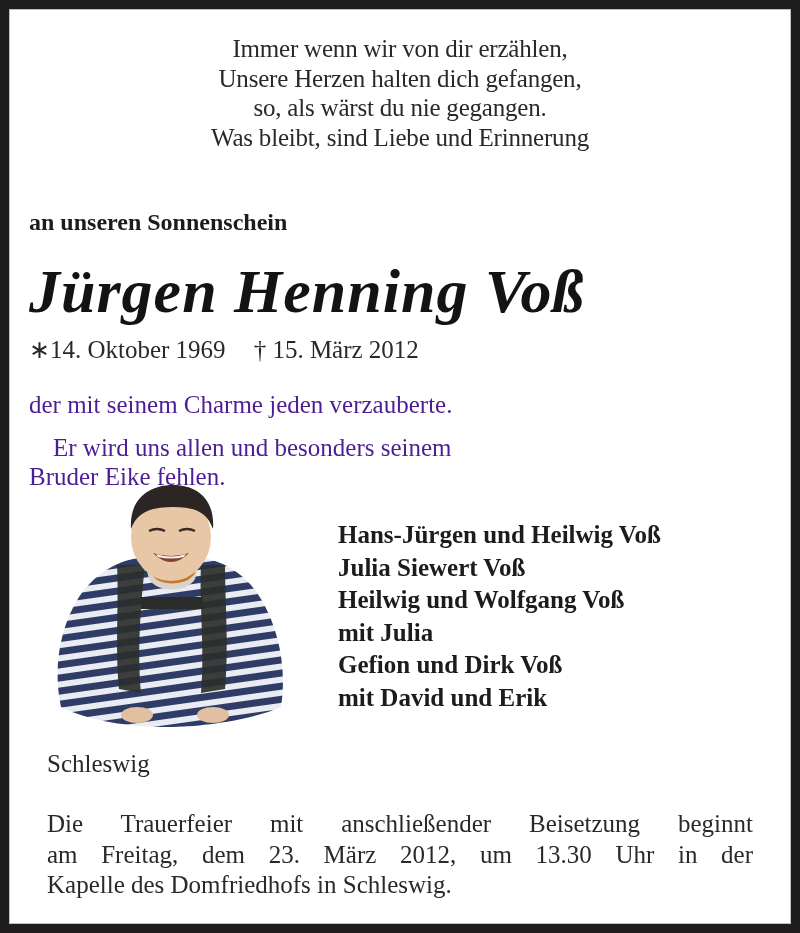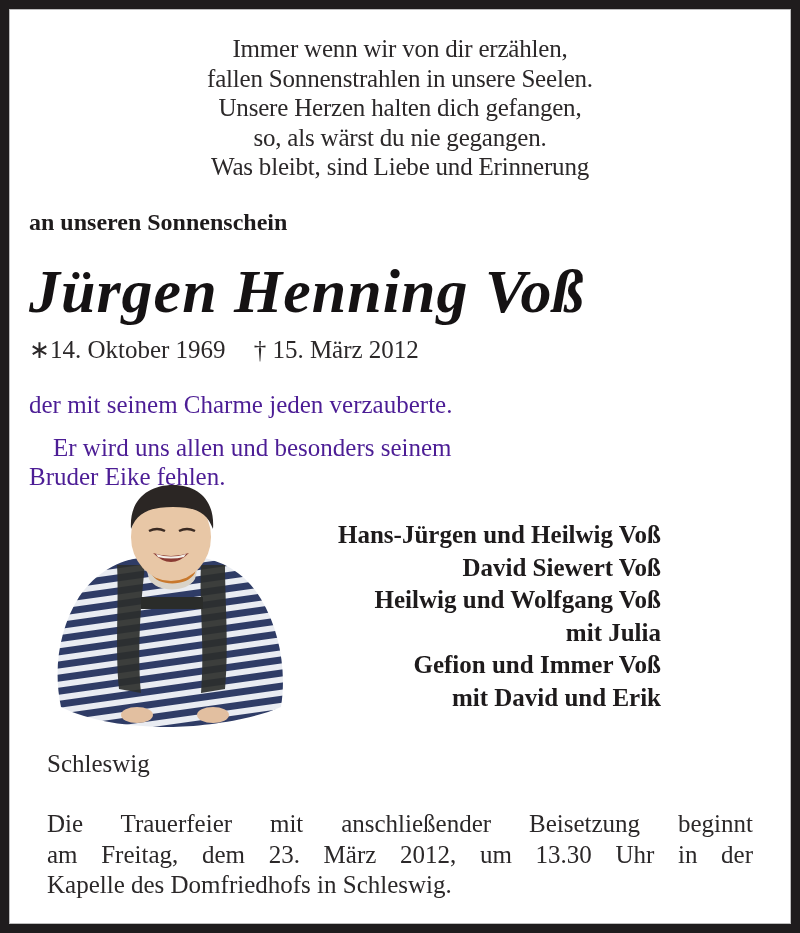--- a/index.html
+++ b/index.html
@@ -87,21 +87,21 @@
     .mourners {
       position: absolute;
       left: 329px;
       top: 510px;
       font-family: "Liberation Serif", serif;
       font-weight: bold;
       font-size: 25px;
       line-height: 32.5px;
       color: #1e1b1c;
     }
-    .mourners div { white-space: nowrap; text-align: right; }
+    .mourners div { white-space: nowrap; }
 
     .place {
       left: 38px;
       top: 741px;
       font-family: "Liberation Serif", serif;
       font-size: 25px;
       color: #2b2829;
     }
 
     .funeral {
@@ -121,21 +121,20 @@
     }
     .funeral .last { white-space: nowrap; }
   </style>
 </head>
 <body>
 
 <div class="frame">
 
   <div class="poem">
     <div>Immer wenn wir von dir erzählen,</div>
-    <div>fallen Sonnenstrahlen in unsere Seelen.</div>
     <div>Unsere Herzen halten dich gefangen,</div>
     <div>so, als wärst du nie gegangen.</div>
     <div>Was bleibt, sind Liebe und Erinnerung</div>
   </div>
 
   <div class="abs center dedication">an unseren Sonnenschein</div>
 
   <div class="abs center name">Jürgen Henning Voß</div>
 
   <div class="abs center dates">
@@ -180,24 +179,24 @@
       <path d="M104,74 q18,18 36,0 q-18,6 -36,0 Z" fill="#8a3b33"></path>
       <path d="M107,75 q15,5 30,0 l-2,3 q-13,3 -26,0 Z" fill="#f4efe8"></path>
 
       <ellipse cx="88" cy="236" rx="16" ry="8" fill="#e2bfa0"></ellipse>
       <ellipse cx="164" cy="236" rx="16" ry="8" fill="#e2bfa0"></ellipse>
     </svg>
   </div>
 
   <div class="mourners">
     <div>Hans-Jürgen und Heilwig Voß</div>
-    <div>David Siewert Voß</div>
+    <div>Julia Siewert Voß</div>
     <div>Heilwig und Wolfgang Voß</div>
     <div>mit Julia</div>
-    <div>Gefion und Immer Voß</div>
+    <div>Gefion und Dirk Voß</div>
     <div>mit David und Erik</div>
   </div>
 
   <div class="abs place">Schleswig</div>
 
   <div class="funeral">
     <div class="jline">Die Trauerfeier mit anschließender Beisetzung beginnt</div>
     <div class="jline">am Freitag, dem 23. März 2012, um 13.30 Uhr in der</div>
     <div class="last">Kapelle des Domfriedhofs in Schleswig.</div>
   </div>

